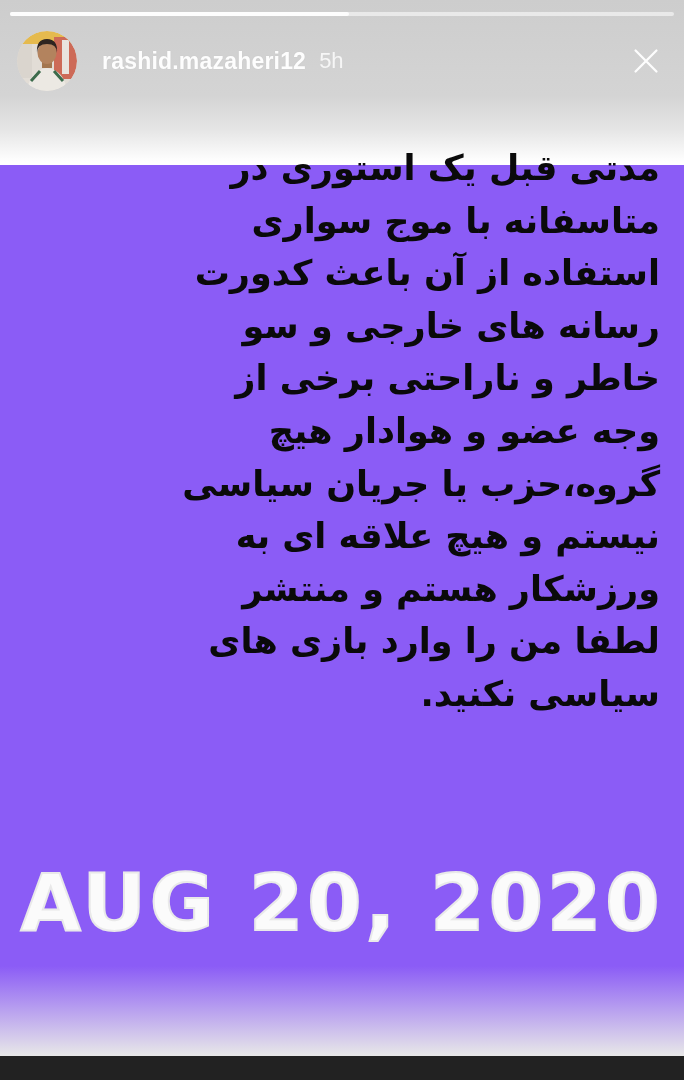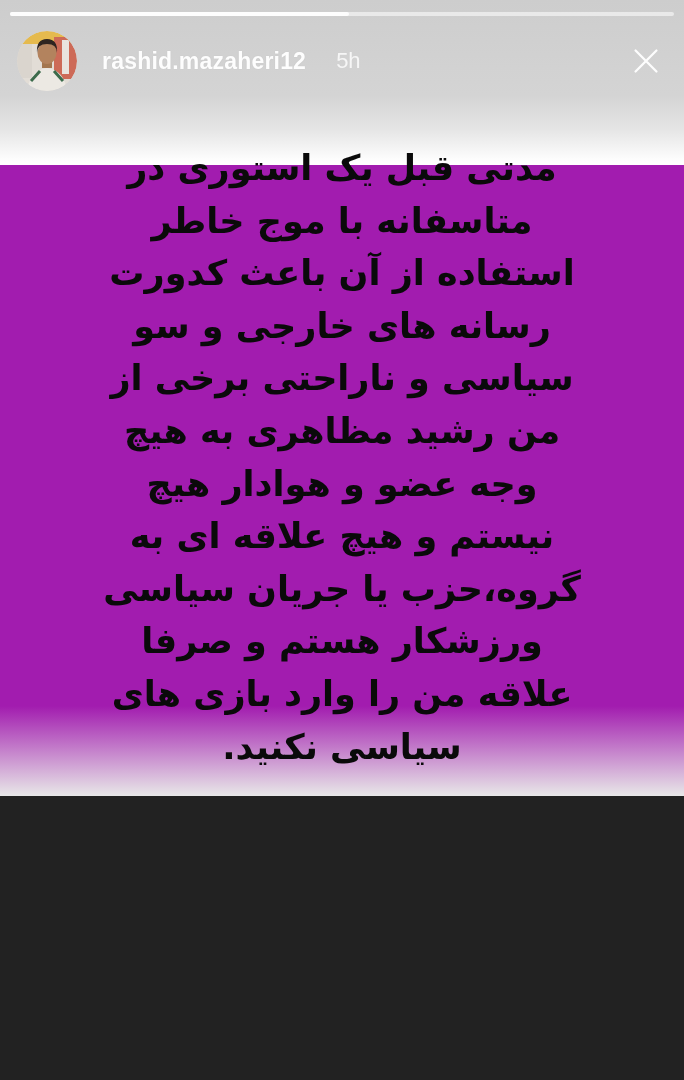--- a/index.html
+++ b/index.html
@@ -1,21 +1,21 @@
 <!DOCTYPE html>
 <html lang="en"><head>
 <meta charset="utf-8">
 <style>
   html, body { margin: 0; padding: 0; background: #222; }
   .stage {
     position: relative;
     width: 684px;
-    height: 796px;
+    height: 1056px;
     margin: 0 auto;
-    background: #a21caf;
+    background: #8b5cf6;
     overflow: hidden;
     font-family: "Liberation Sans", sans-serif;
   }
 
   
   .top-shade {
     position: absolute;
     top: 0; left: 0; right: 0;
     height: 165px;
     background: linear-gradient(180deg, #cdcdcd 0px, #d4d4d4 95px, #e4e4e4 128px, #ffffff 162px);
@@ -66,21 +66,21 @@
   .username {
     margin-left: 25px;
     font-size: 23px;
     font-weight: 700;
     color: #fdfdfd;
     letter-spacing: 0.2px;
     cursor: pointer;
     text-shadow: 0 0 2px rgba(0,0,0,0.05);
   }
   .timestamp {
-    margin-left: 30px;
+    margin-left: 13px;
     font-size: 22px;
     font-weight: 400;
     color: rgba(255,255,255,0.8);
   }
   .close-button {
     margin-left: auto;
     width: 44px; height: 44px;
     display: flex;
     align-items: center;
     justify-content: center;
@@ -115,21 +115,21 @@
     left: 24px; right: 24px;
     z-index: 2;
     direction: rtl;
     text-align: center;
     font-family: "DejaVu Sans", sans-serif;
     font-weight: 700;
     font-size: 35px;
     line-height: 52.6px;
     color: #0a0a0a;
   }
-  .story-line { white-space: nowrap; }
+  .story-line { white-space: nowrap; text-align: right; }
 </style>
 </head>
 <body>
 
 <div class="stage">
 
   <div class="top-shade"></div>
   <div class="bottom-shade"></div>
 
   <div class="progress-track">
@@ -165,26 +165,25 @@
       <svg width="38" height="38" viewBox="0 0 40 40">
         <path d="M9 9 L31 31 M31 9 L9 31" stroke="#fdfdfd" stroke-width="2.4" stroke-linecap="round" fill="none"></path>
       </svg>
     </button>
   </div>
 
   <div class="watermark">AUG 20, 2020</div>
 
   <div class="story-text">
     <div class="story-line">مدتی قبل یک استوری در</div>
-    <div class="story-line">متاسفانه با موج خاطر</div>
+    <div class="story-line">متاسفانه با موج سواری</div>
     <div class="story-line">استفاده از آن باعث کدورت</div>
     <div class="story-line">رسانه های خارجی و سو</div>
-    <div class="story-line">سیاسی و ناراحتی برخی از</div>
-    <div class="story-line">من رشید مظاهری به هیچ</div>
+    <div class="story-line">خاطر و ناراحتی برخی از</div>
     <div class="story-line">وجه عضو و هوادار هیچ</div>
+    <div class="story-line">گروه،حزب یا جریان سیاسی</div>
     <div class="story-line">نیستم و هیچ علاقه ای به</div>
-    <div class="story-line">گروه،حزب یا جریان سیاسی</div>
-    <div class="story-line">ورزشکار هستم و صرفا</div>
-    <div class="story-line">علاقه من را وارد بازی های</div>
+    <div class="story-line">ورزشکار هستم و منتشر</div>
+    <div class="story-line">لطفا من را وارد بازی های</div>
     <div class="story-line">سیاسی نکنید.</div>
   </div>
 
 </div>
 
 </body></html>

